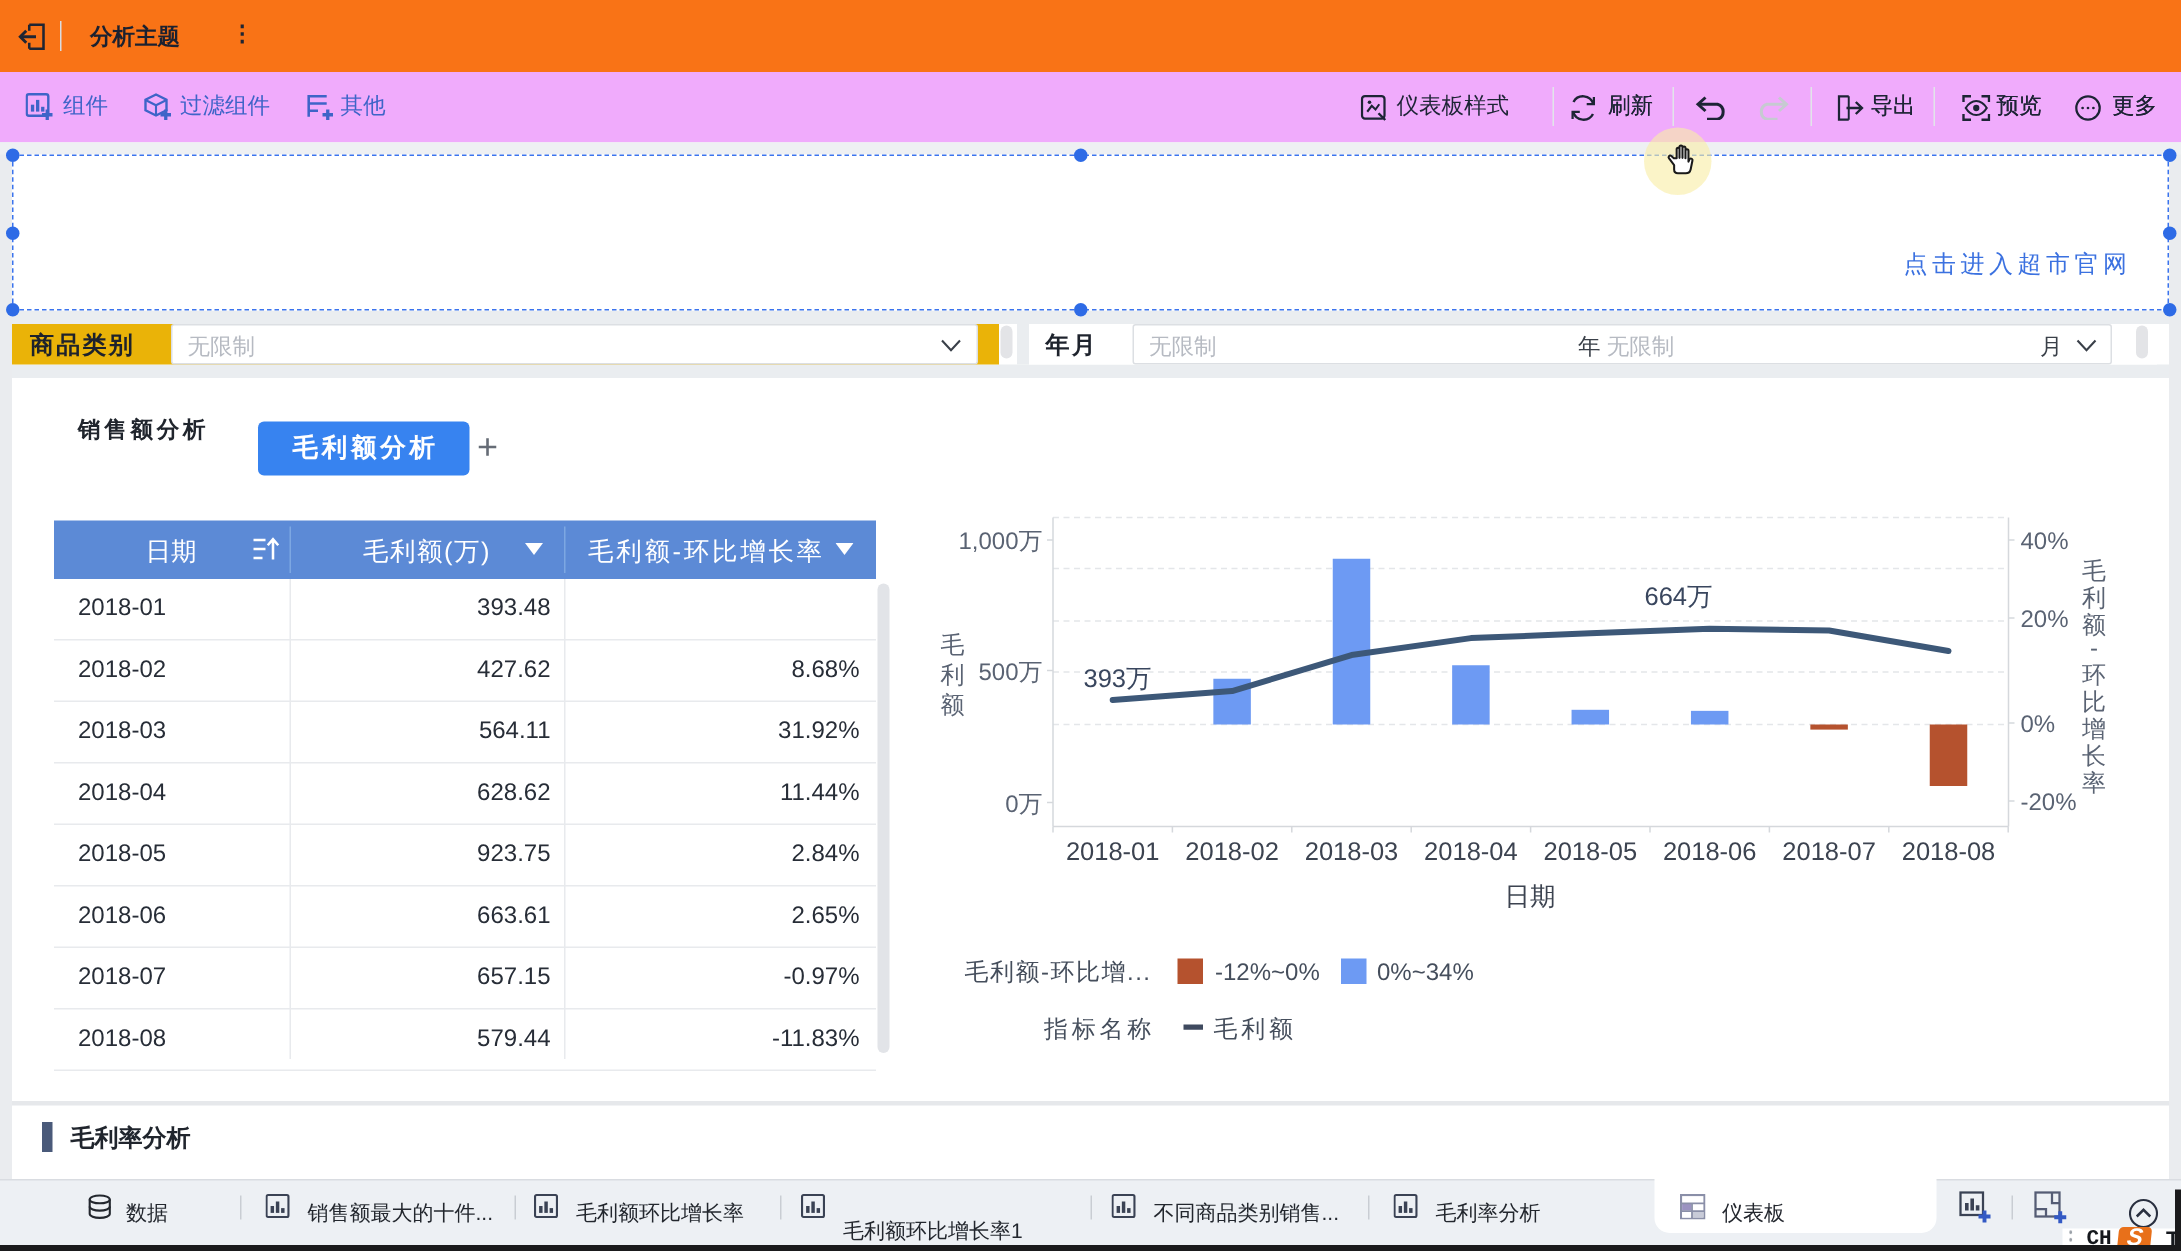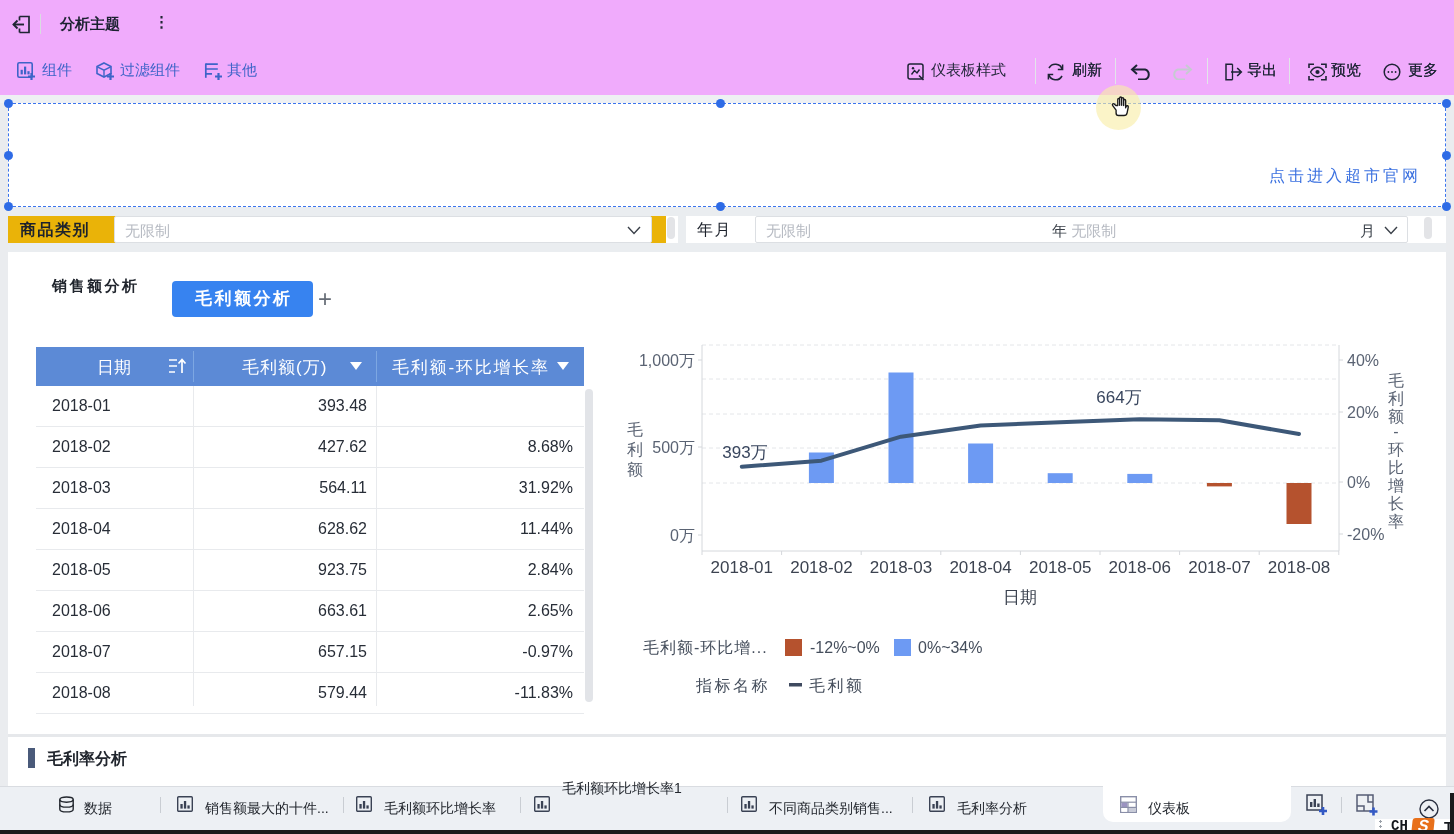--- a/index.html
+++ b/index.html
@@ -8,21 +8,21 @@
   .abs{position:absolute;}
   .row{border-bottom:1px solid #e8eaed;font-size:16px;color:#272d37;}
   .row .c1{position:absolute;left:16px;top:11px;}
   .row .c2{position:absolute;right:217px;top:11px;}
   .row .c3{position:absolute;right:11px;top:11px;}
 
 </style>
 </head>
 <body>
 
-<div class="abs" style="left:0;top:0;width:1454px;height:48px;background:#f0abfc;border-bottom:1px solid #ebedf0;">
+<div class="abs" style="left:0;top:0;width:1454px;height:48px;background:#f97316;border-bottom:1px solid #ebedf0;">
   <svg class="abs" style="left:12px;top:15px" width="19" height="19" viewBox="0 0 19 19" fill="none" stroke="#1f2533" stroke-width="1.7">
     <path d="M7.5 1.5 H17 V17.5 H7.5"></path>
     <path d="M7.5 5.5 V1.5" fill="none"></path>
     <path d="M7.5 17.5 V13.5" fill="none"></path>
     <path d="M1.5 9.5 H12" stroke-width="1.9"></path>
     <path d="M5.5 5.5 L1.5 9.5 L5.5 13.5" stroke-width="1.9" fill="none"></path>
   </svg>
   <div class="abs" style="left:40px;top:14px;width:1px;height:20px;background:#d9dce1;"></div>
   <div class="abs" style="left:60px;top:15px;font-size:15px;font-weight:bold;color:#1b2130;">分析主题</div>
   <div class="abs" style="left:154px;top:13px;font-size:15px;font-weight:bold;color:#1f2533;letter-spacing:0;">⋮</div>
@@ -132,21 +132,21 @@
   <div class="abs" style="left:12px;top:4px;font-size:16px;font-weight:bold;letter-spacing:1.5px;color:#1d222c;">商品类别</div>
   <div class="abs" style="left:106px;top:0px;width:538px;height:27px;border:1px solid #dcdfe3;border-radius:2px;box-sizing:border-box;background:#fff;">
     <div class="abs" style="left:10px;top:5px;font-size:15px;color:#b6bac2;">无限制</div>
     <svg class="abs" style="right:10px;top:9px;" width="14" height="9" viewBox="0 0 14 9" fill="none" stroke="#3a4049" stroke-width="1.4">
         <path d="M1 1 L7 7.5 L13 1"></path>
       </svg>
   </div>
   <div class="abs" style="left:659px;top:1px;width:8px;height:22px;background:#e3e4e7;border-radius:4px;"></div>
 </div>
 <div class="abs" style="left:686px;top:216px;width:752px;height:27px;background:#fff;">
-  <div class="abs" style="left:11px;top:4px;font-size:16px;font-weight:normal;letter-spacing:1.5px;color:#1d222c;text-align:center;">年月</div>
+  <div class="abs" style="left:11px;top:4px;font-size:16px;font-weight:bold;letter-spacing:1.5px;color:#1d222c;text-align:center;">年月</div>
   <div class="abs" style="left:69px;top:0px;width:653px;height:27px;border:1px solid #dcdfe3;border-radius:2px;box-sizing:border-box;background:#fff;">
     <div class="abs" style="left:10px;top:5px;font-size:15px;color:#b6bac2;">无限制</div>
     <div class="abs" style="left:296px;top:5px;font-size:15px;color:#3a4049;">年 <span style="color:#b6bac2">无限制</span></div>
     <div class="abs" style="right:32px;top:5px;font-size:15px;color:#3a4049;">月</div>
     <svg class="abs" style="right:9px;top:9px;" width="14" height="9" viewBox="0 0 14 9" fill="none" stroke="#3a4049" stroke-width="1.4">
         <path d="M1 1 L7 7.5 L13 1"></path>
       </svg>
   </div>
   <div class="abs" style="left:738px;top:1px;width:8px;height:22px;background:#e3e4e7;border-radius:4px;"></div>
 </div>
@@ -370,21 +370,21 @@
 </svg>
 <div class="abs" style="left:384px;top:800px;font-size:14px;color:#23272e;">毛利额环比增长率</div>
 <div class="abs" style="left:520px;top:797px;width:1px;height:16px;background:#c9cdd3;"></div>
 
 <svg class="abs" style="left:534px;top:796px;" width="17" height="17" viewBox="0 0 17 17">
   <rect x="0.7" y="0.7" width="14.6" height="14.6" fill="none" stroke="#3a4254" stroke-width="1.4" rx="1"></rect>
   <rect x="3.4" y="8" width="2.3" height="4.6" fill="#3a4254"></rect>
   <rect x="6.9" y="5" width="2.3" height="7.6" fill="#3a4254"></rect>
   <rect x="10.4" y="9.4" width="2.3" height="3.2" fill="#3a4254"></rect>
 </svg>
-<div class="abs" style="left:562px;top:780px;font-size:14px;color:#23272e;">毛利额环比增长率1</div>
+<div class="abs" style="left:562px;top:812px;font-size:14px;color:#23272e;">毛利额环比增长率1</div>
 <div class="abs" style="left:727px;top:797px;width:1px;height:16px;background:#c9cdd3;"></div>
 
 <svg class="abs" style="left:741px;top:796px;" width="17" height="17" viewBox="0 0 17 17">
   <rect x="0.7" y="0.7" width="14.6" height="14.6" fill="none" stroke="#3a4254" stroke-width="1.4" rx="1"></rect>
   <rect x="3.4" y="8" width="2.3" height="4.6" fill="#3a4254"></rect>
   <rect x="6.9" y="5" width="2.3" height="7.6" fill="#3a4254"></rect>
   <rect x="10.4" y="9.4" width="2.3" height="3.2" fill="#3a4254"></rect>
 </svg>
 <div class="abs" style="left:769px;top:800px;font-size:14px;color:#23272e;">不同商品类别销售...</div>
 <div class="abs" style="left:912px;top:797px;width:1px;height:16px;background:#c9cdd3;"></div>

